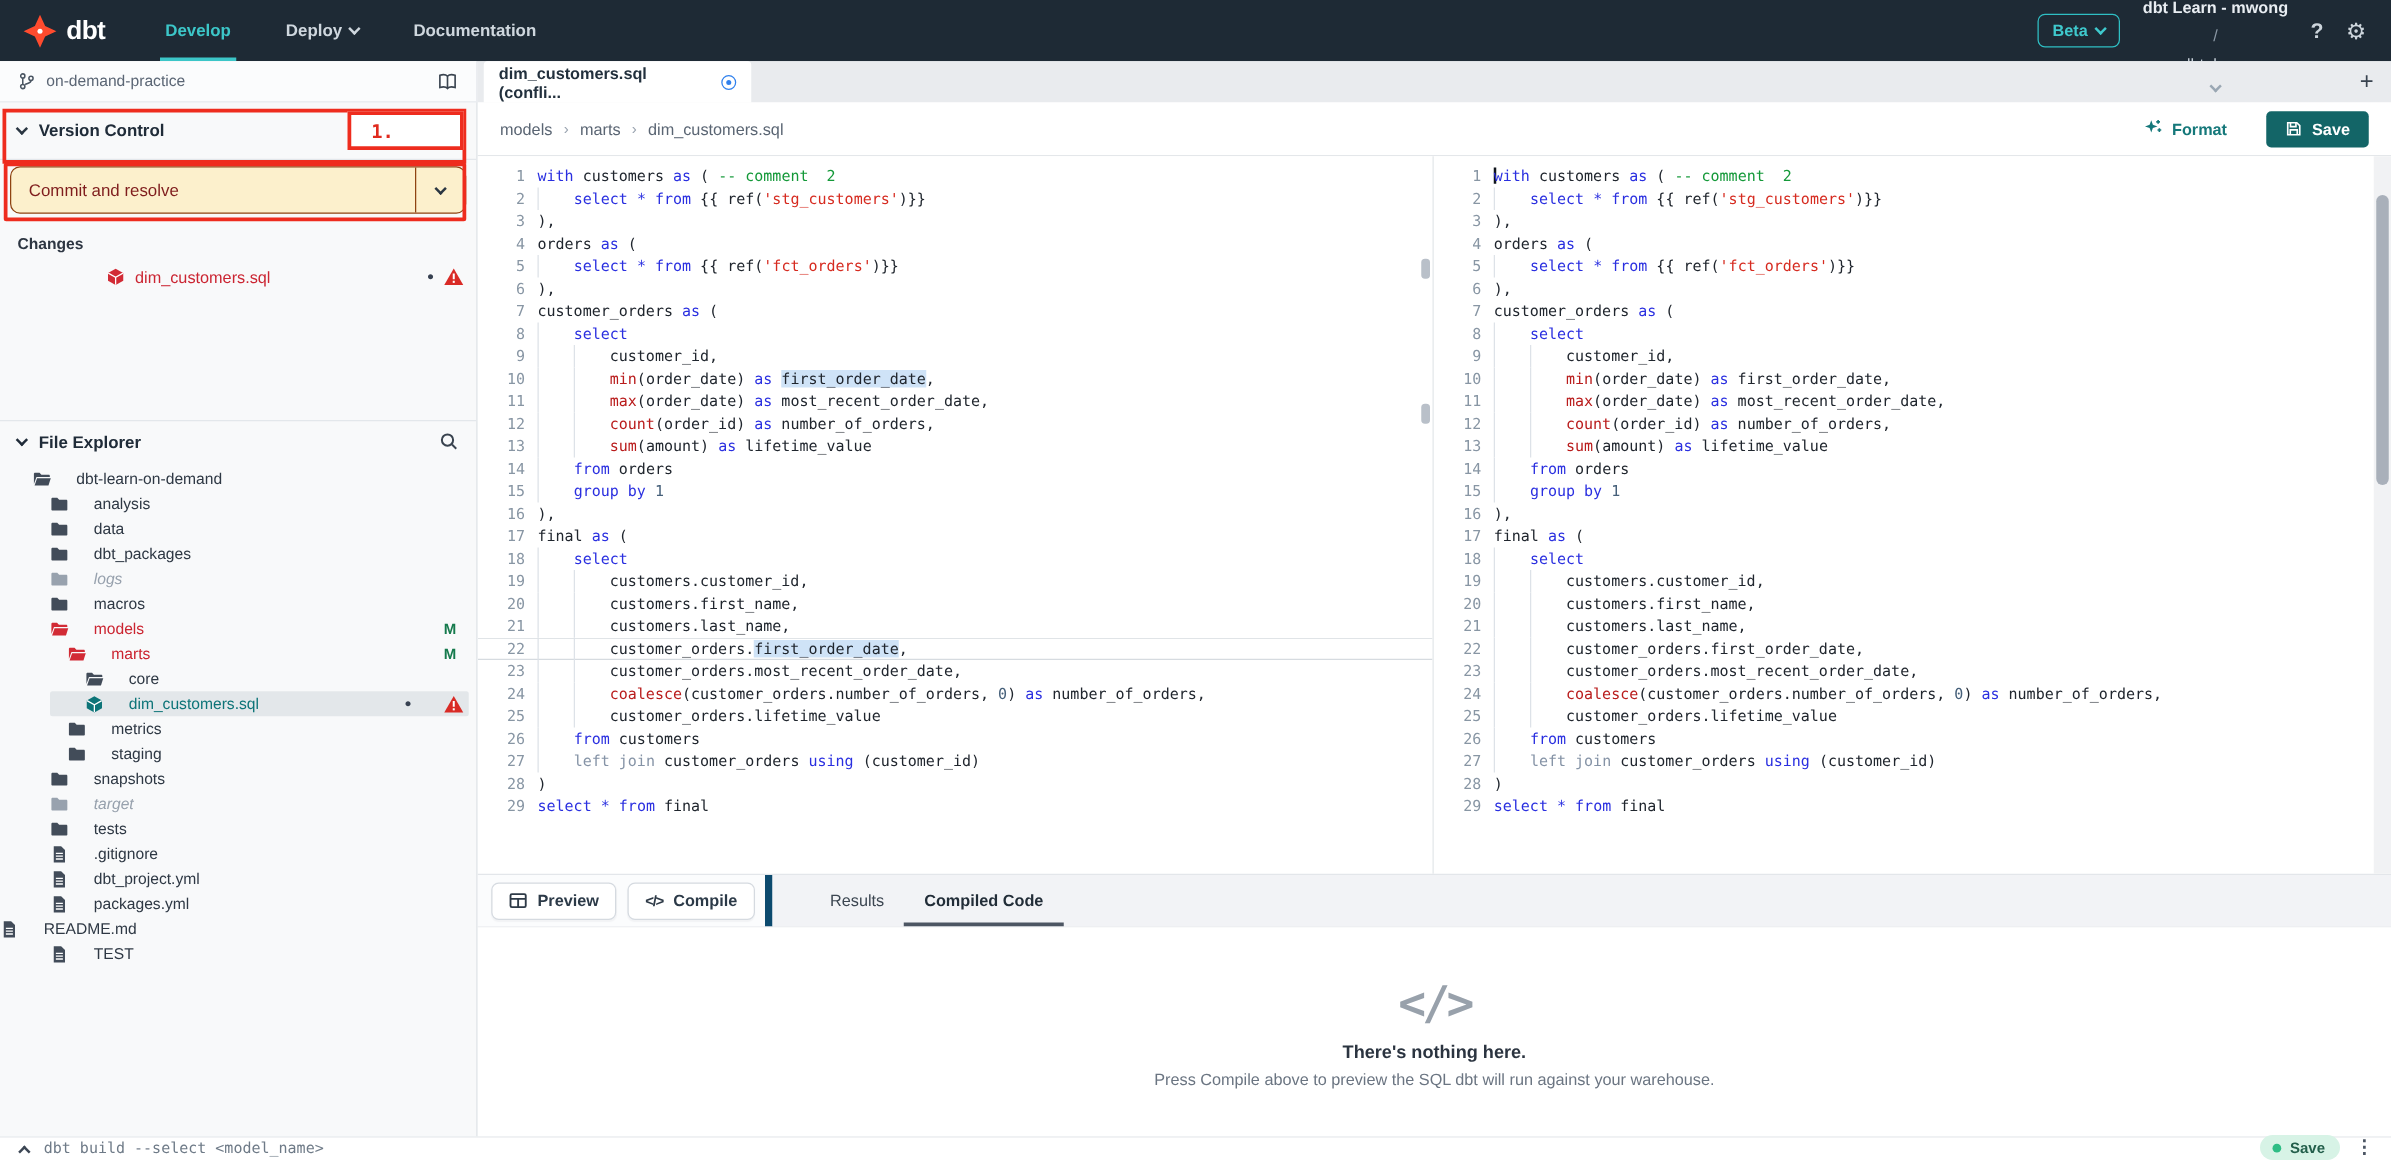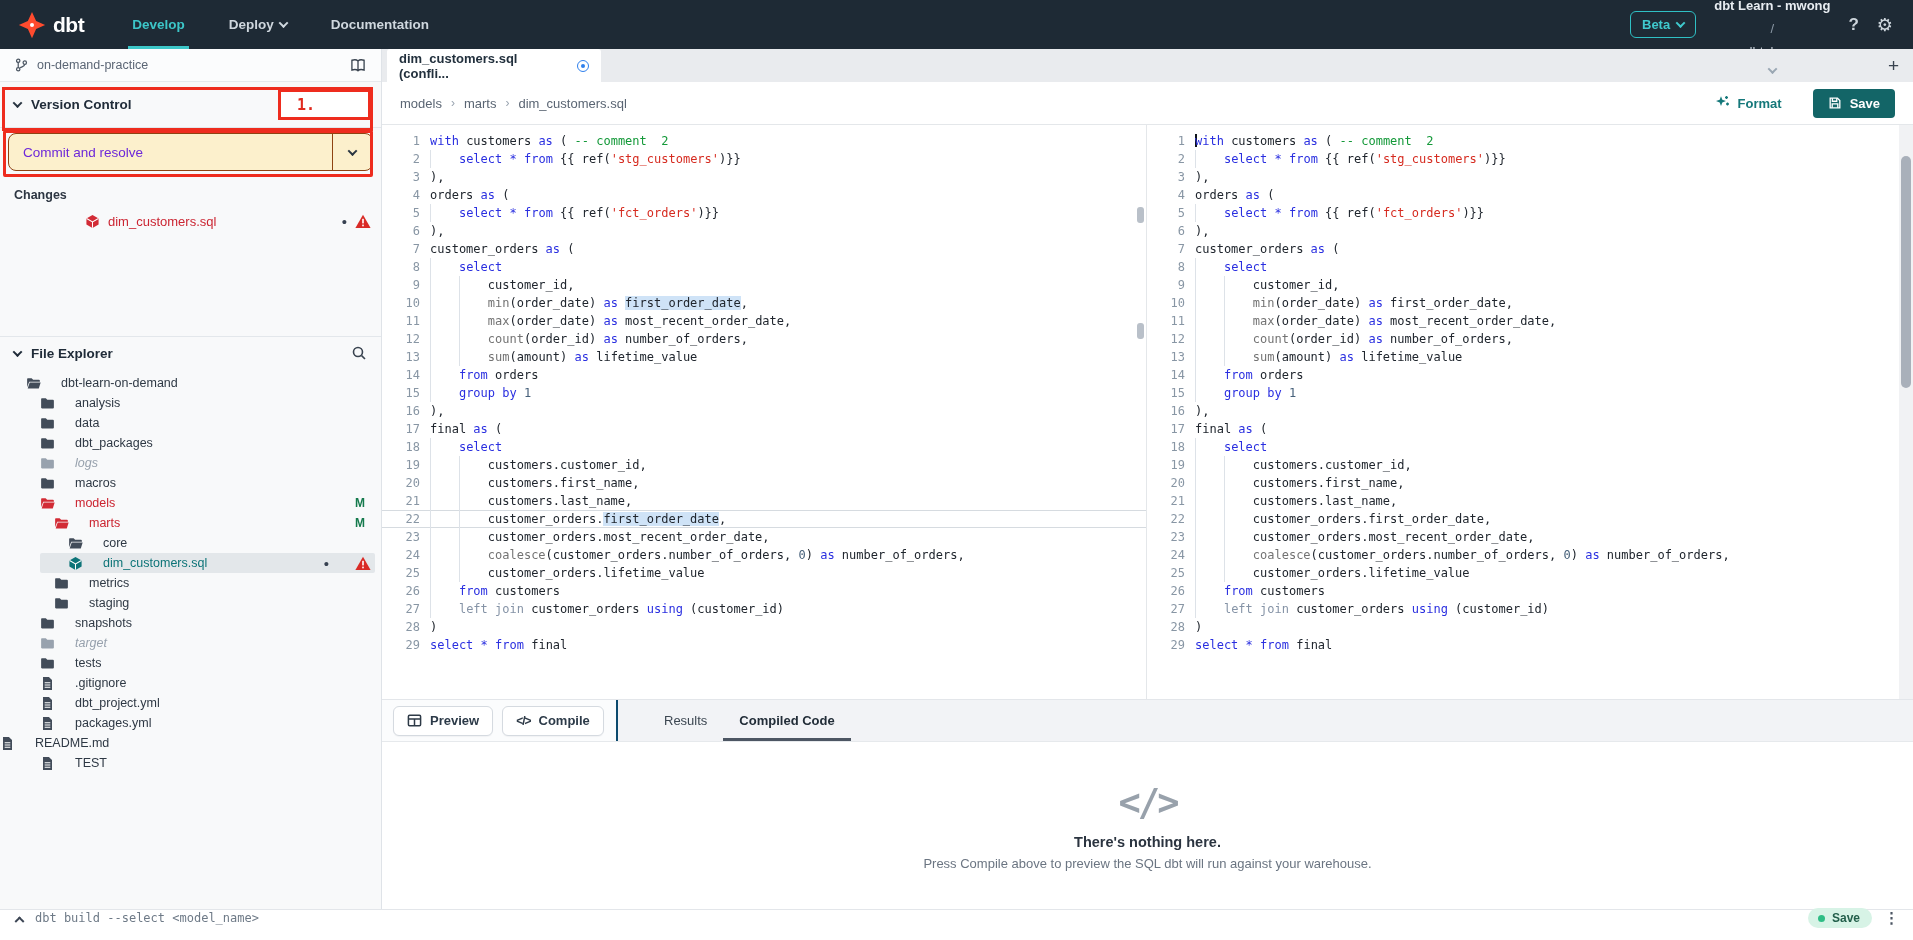--- a/index.html
+++ b/index.html
@@ -25,21 +25,21 @@
   .gear-icon { font-size:18px; color:#cdd5dc; line-height:1; }
   
   .middle { display:flex; height:860px; }
   
   .sidebar { width:382px; background:#f8f9fa; border-right:1px solid #dfe3e8; position:relative; flex-shrink:0; }
   .branch-row { height:33px; display:flex; align-items:center; gap:8px; padding:0 14px; background:#fbfcfd; border-bottom:1px solid #e6e9ed; color:#5b6675; font-size:12.5px; }
   .branch-row .spacer { flex:1; }
   .vc-header { height:46px; display:flex; align-items:center; gap:10px; padding:0 14px; border-bottom:1px solid #e3e7eb; color:#202c39; font-weight:700; font-size:13.5px; }
   .vc-header .chev { color:#2a3642; }
   .commit-wrap { padding:5px 8px 0 8px; height:44px; }
-  .commit-btn { height:38px; background:#fcf0cc; border:1px solid #8e4312; border-radius:8px; display:flex; align-items:stretch; color:#6d28d9; font-size:13.5px; cursor:pointer; }
+  .commit-btn { height:38px; background:#fcf0cc; border:1px solid #8e4312; border-radius:8px; display:flex; align-items:stretch; color:#7f1d1d; font-size:13.5px; cursor:pointer; }
   .commit-btn .main { flex:1; display:flex; align-items:center; padding-left:14px; }
   .commit-btn .arrow { width:40px; border-left:1px solid #8e4312; display:flex; align-items:center; justify-content:center; color:#2a3642; }
   .changes-label { margin-top:16px; padding-left:14px; font-size:12.5px; font-weight:700; color:#2d3642; height:18px; }
   .change-item { height:22px; margin-top:4px; display:flex; align-items:center; gap:8px; padding:0 10px 0 85px; font-size:13px; color:#cb2532; cursor:pointer; }
   .change-item .spacer { flex:1; }
   .dot-mark { color:#374151; font-size:15px; line-height:1; }
   .sb-spacer { height:104px; }
   .fe-header { height:33px; display:flex; align-items:center; gap:10px; padding:0 14px; border-top:1px solid #e3e7eb; color:#202c39; font-weight:700; font-size:13.5px; }
   .fe-header .spacer { flex:1; }
   .tree { padding-top:4px; }
@@ -75,28 +75,28 @@
   .panel { position:relative; padding-top:7px; overflow:hidden; font-family:"DejaVu Sans Mono", monospace; font-size:12px; }
   .panel-left { width:765px; border-right:1px solid #e4e7ea; }
   .panel-right { flex:1; }
   .code-line { display:flex; height:18px; line-height:18px; white-space:pre; }
   .code-line .ln { width:40px; text-align:right; padding-right:2px; color:#8896a4; flex-shrink:0; user-select:none; }
   .code-line .ct { flex:1; position:relative; padding-left:8px; }
   .code-line.current { box-shadow:inset 0 1px 0 #d6dbe0, inset 0 -1px 0 #d6dbe0; }
   .guide { position:absolute; top:0; bottom:0; width:1px; background:#dde2e8; }
   .caret { display:inline-block; width:1.5px; height:13px; background:#10151c; vertical-align:-2px; margin-right:-1.5px; }
   .tok-t { color:#20262e; } .tok-k { color:#2a2fe0; } .tok-c { color:#149939; }
-  .tok-s { color:#d62b20; } .tok-f { color:#737373; } .tok-n { color:#46607a; }
+  .tok-s { color:#d62b20; } .tok-f { color:#b91c1c; } .tok-n { color:#46607a; }
   .tok-j { color:#8593a6; } .occ { background:#cfe3f7; }
   .mini-scroll { position:absolute; right:2px; width:7px; border-radius:3px; background:#b9c0c9; }
   .v-scrollbar { width:14px; background:#f1f2f4; position:relative; flex-shrink:0; }
   .v-scrollbar .thumb { position:absolute; left:2px; right:2px; top:31px; height:232px; background:#a9b0ba; border-radius:5px; }
   
   .action-bar { height:42px; display:flex; align-items:stretch; border-bottom:1px solid #e6e9ec; }
-  .ab-left { width:236px; background:#fbfcfd; display:flex; align-items:center; gap:9px; padding-left:11px; border-right:2px solid #0c4a6e; flex-shrink:0; }
+  .ab-left { width:236px; background:#fbfcfd; display:flex; align-items:center; gap:9px; padding-left:11px; border-right:6px solid #0c4a6e; flex-shrink:0; }
   .ab-btn { height:30px; display:flex; align-items:center; gap:8px; background:#fff; border:1px solid #d5dae0; border-radius:6px; padding:0 13px; font-size:13px; font-weight:600; color:#2c3a48; cursor:pointer; box-shadow:0 1px 1px rgba(20,30,40,0.04); }
   .code-glyph { font-weight:700; font-size:12px; color:#2e3a47; letter-spacing:-1px; }
   .ab-right { flex:1; background:#f2f3f6; display:flex; align-items:stretch; padding-left:30px; }
   .res-tab { display:flex; align-items:center; padding:0 16px; font-size:13px; color:#3c4document651; color:#3c4651; cursor:pointer; position:relative; }
   .res-tab.active { font-weight:600; color:#222d38; }
   .res-tab.active::after { content:""; position:absolute; left:0; right:0; bottom:0; height:3px; background:#4d5663; }
   
   .empty { flex:1; background:#fff; display:flex; flex-direction:column; align-items:center; justify-content:center; gap:6px; }
   .empty-icon { font-family:"DejaVu Sans Mono", monospace; font-weight:700; font-size:37px; color:#98a1ab; letter-spacing:-3px; margin-bottom:4px; }
   .empty-title { font-size:14.5px; font-weight:700; color:#2b3440; }

